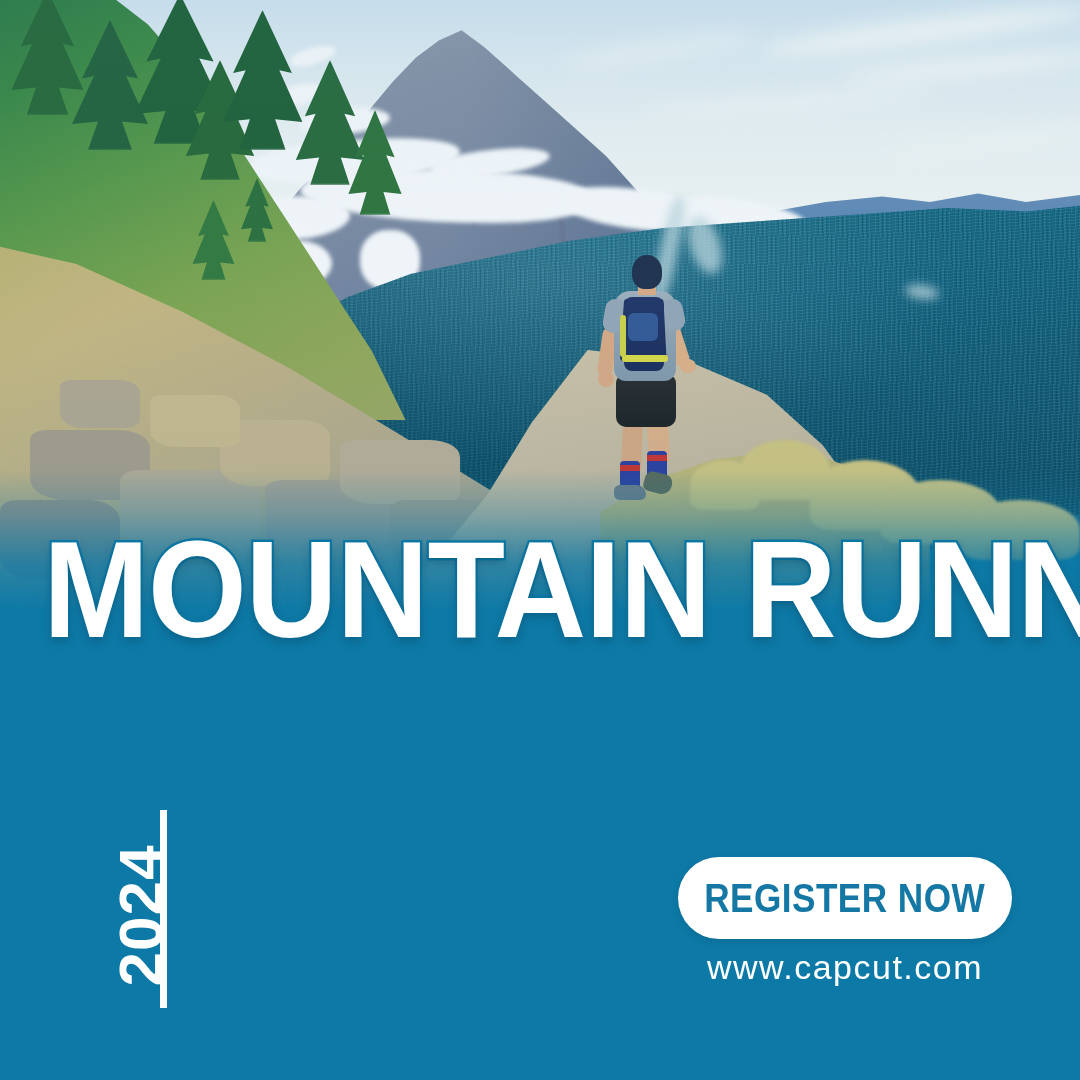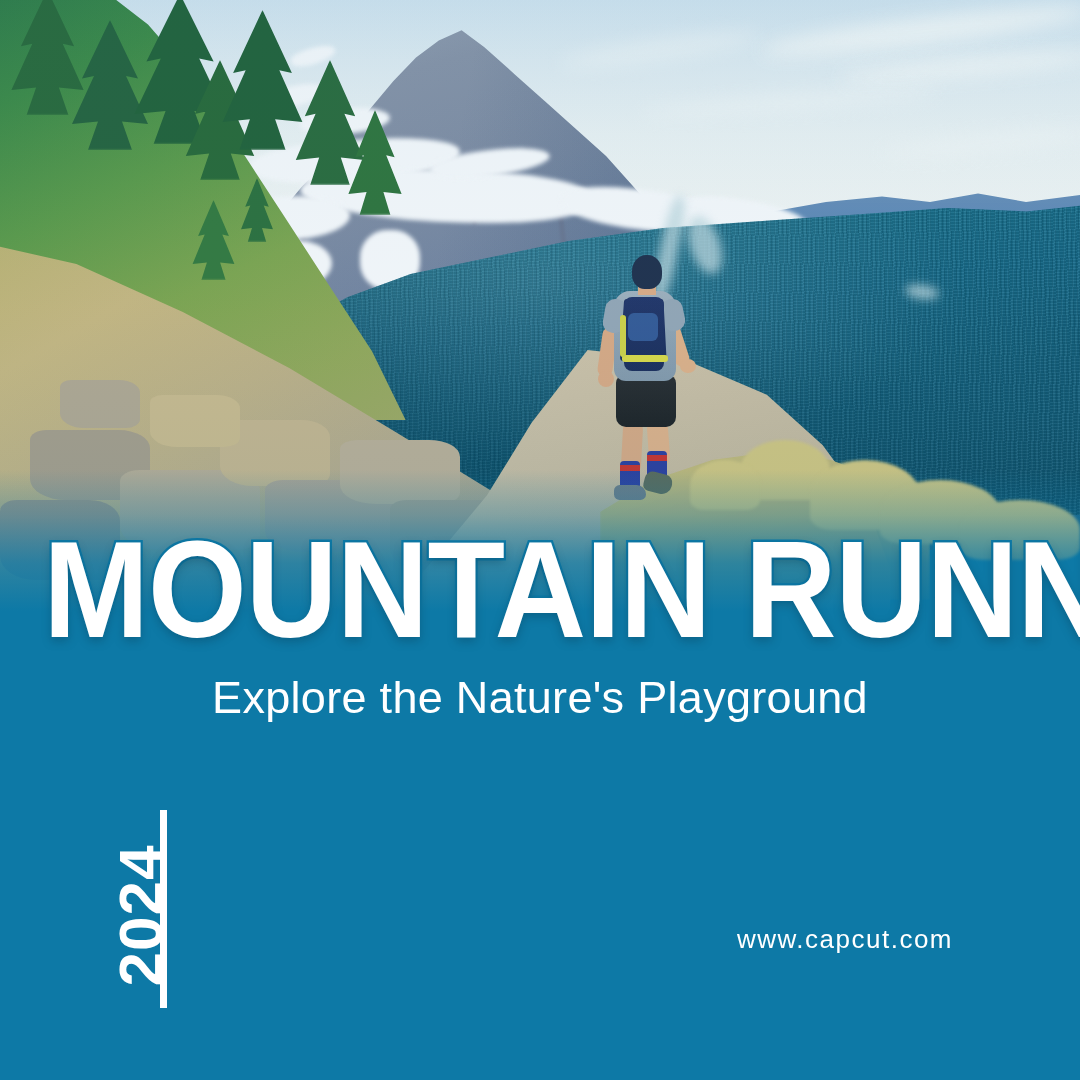--- a/index.html
+++ b/index.html
@@ -225,22 +225,22 @@
     position:absolute;left:678px;top:857px;width:334px;height:82px;
     background:#ffffff;border-radius:41px;border:none;cursor:pointer;
     display:flex;align-items:center;justify-content:center;
     box-shadow:0 3px 8px rgba(0,0,0,.10);padding:0;
   }
   .cta span{
     font-weight:bold;font-size:40px;color:#1477a4;letter-spacing:.5px;
     transform:scaleX(.88);font-family:"Liberation Sans",sans-serif;
   }
   .url{
-    position:absolute;left:678px;top:924px;width:334px;text-align:center;
-    font-size:26px;color:#ffffff;letter-spacing:1.5px;font-weight:400;
+    position:absolute;left:678px;top:948px;width:334px;text-align:center;
+    font-size:34px;color:#ffffff;letter-spacing:1.5px;font-weight:400;
   }
 </style>
 </head>
 <body>
 
 <div class="poster">
 
   <div class="photo">
     <div class="sky"></div>
     <div class="cloud c1"></div>
@@ -337,22 +337,24 @@
       <div class="r-yellow2"></div>
       <div class="r-neck"></div>
       <div class="r-head"></div>
     </div>
 
     <div class="photo-tint"></div>
     <div class="photo-fade"></div>
   </div>
 
   <div class="title">MOUNTAIN RUNNING</div>
-  <div class="subtitle">Explore the Nature's Playground</div>
 
   <div class="year">
     <span>2024</span>
   </div>
   <div class="divider"></div>
 
+  <button class="cta">
+    <span>REGISTER NOW</span>
+  </button>
   <div class="url">www.capcut.com</div>
 
 </div>
 
 </body></html>

